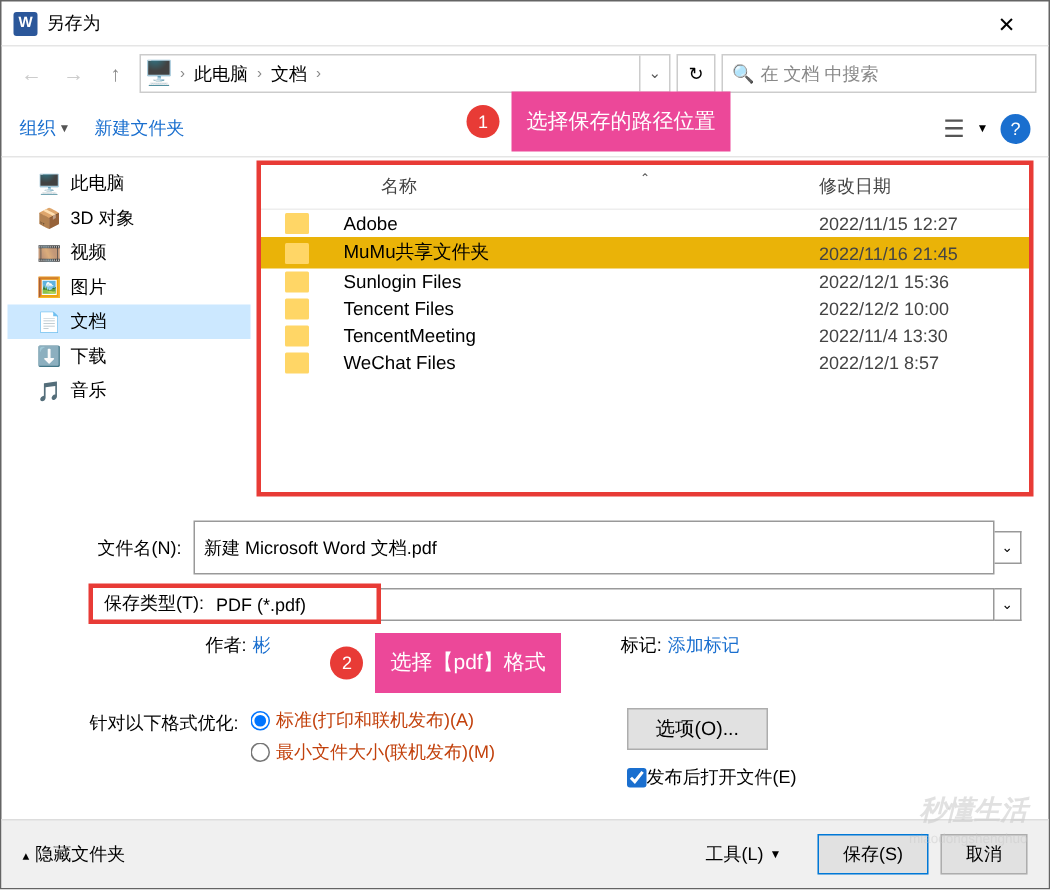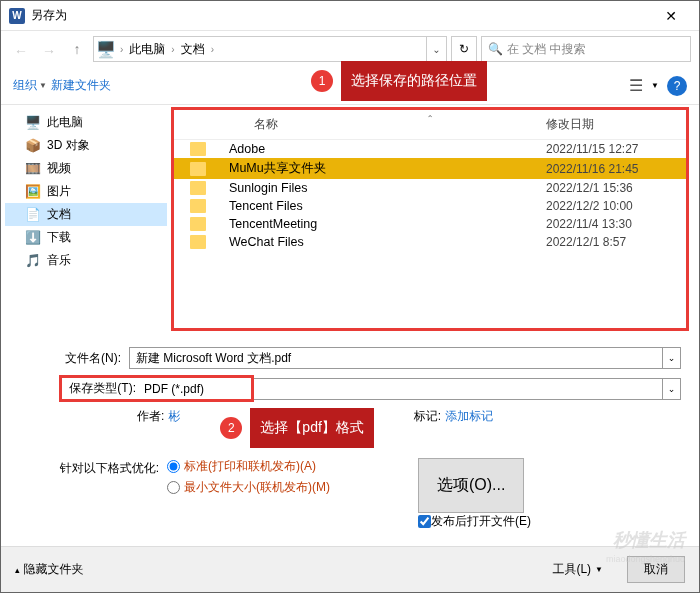--- a/index.html
+++ b/index.html
@@ -13,21 +13,21 @@
 .nav-btn { width: 24px; height: 24px; display: flex; align-items: center; justify-content: center; color: #888; font-size: 14px; }
 .nav-btn.disabled { color: #ccc; }
 .breadcrumb { flex: 1; border: 1px solid #ccc; height: 26px; display: flex; align-items: center; background: #fff; }
 .breadcrumb-icon { width: 24px; display: flex; align-items: center; justify-content: center; }
 .bc-item { font-size: 12px; padding: 0 4px; }
 .bc-sep { color: #888; font-size: 10px; padding: 0 2px; }
 .bc-dd { width: 20px; text-align: center; color: #555; font-size: 10px; border-left: 1px solid #ccc; height: 100%; display: flex; align-items: center; justify-content: center; }
 .refresh-btn { width: 26px; height: 26px; border: 1px solid #ccc; display: flex; align-items: center; justify-content: center; font-size: 12px; }
 .search-box { width: 210px; height: 26px; border: 1px solid #ccc; display: flex; align-items: center; padding: 0 6px; color: #888; font-size: 12px; gap: 4px; }
 .toolbar { height: 38px; display: flex; align-items: center; padding: 0 12px; border-bottom: 1px solid #e5e5e5; position: relative; }
-.toolbar-left { display: flex; gap: 4px; }
+.toolbar-left { display: flex; gap: 16px; }
 .tb-item { font-size: 12px; color: #1a6fcf; display: flex; align-items: center; gap: 2px; }
 .tb-item .dd { font-size: 8px; color: #555; }
 .toolbar-right { margin-left: auto; display: flex; align-items: center; gap: 8px; }
 .view-icons { display: flex; gap: 4px; align-items: center; }
 .view-btn { width: 22px; height: 20px; display: flex; align-items: center; justify-content: center; color: #555; }
 .help-btn { width: 20px; height: 20px; border-radius: 50%; background: #1a6fcf; color: #fff; font-size: 12px; display: flex; align-items: center; justify-content: center; }
 .body-area { display: flex; height: 230px; }
 .sidebar { width: 170px; padding: 6px 4px; overflow: hidden; }
 .side-item { display: flex; align-items: center; gap: 6px; padding: 3px 8px 3px 20px; font-size: 12px; white-space: nowrap; }
 .side-item.selected { background: #cce8ff; }
@@ -38,41 +38,41 @@
 .fl-col-date { width: 140px; }
 .fl-sort { position: absolute; left: 50%; top: 4px; transform: translateX(-50%); font-size: 8px; color: #555; }
 .fl-rows { }
 .fl-row { display: flex; align-items: center; padding: 2px 0 2px 16px; font-size: 12.5px; gap: 15px; }
 .fl-row.hover { background: #eab308; }
 .fl-folder { width: 16px; height: 14px; background: #ffd666; border-radius: 1px; margin-right: 8px; }
 .fl-name { flex: 1; }
 .fl-date { width: 140px; color: #444; font-size: 12px; }
 .annotation { position: absolute; display: flex; align-items: center; gap: 8px; z-index: 10; }
 .ann-num { width: 22px; height: 22px; border-radius: 50%; background: #e83b36; color: #fff; font-size: 12px; display: flex; align-items: center; justify-content: center; }
-.ann-label { background: #b91c1c; color: #fff; padding: 11px 10px; font-size: 14px; }
+.ann-label { background: #ec4899; color: #fff; padding: 11px 10px; font-size: 14px; }
 .form-area { padding: 6px 18px 8px 18px; font-size: 12px; }
 .form-row { display: flex; align-items: center; margin: 6px 0; }
 .form-label { width: 110px; text-align: right; padding-right: 8px; }
-.form-input { flex: 1; height: 22px; border: 1px solid #999; padding: 0 6px; font-size: 12px; background: #fff; }
+.form-input { flex: 1; height: 36px; border: 1px solid #999; padding: 0 6px; font-size: 12px; background: #fff; }
 .dd-arrow { width: 18px; height: 22px; border: 1px solid #999; border-left: none; display: flex; align-items: center; justify-content: center; font-size: 9px; }
 .filetype-row { border: 3px solid #e83b36; padding: 2px 2px; margin-left: 40px; width: 195px; display: flex; align-items: center; }
 .filetype-row .form-label { width: 80px; }
 .filetype-full { display: flex; align-items: center; position: relative; }
 .filetype-input-wrap { flex: 1; display: flex; }
 .meta-row { display: flex; gap: 40px; padding-left: 118px; margin: 6px 0 10px 0; }
 .meta-item { font-size: 12px; display: flex; gap: 4px; }
 .meta-val { color: #1a6fcf; }
 .opt-section { display: flex; align-items: flex-start; padding-left: 10px; gap: 8px; }
 .opt-label { width: 130px; text-align: right; font-size: 12px; padding-top: 2px; }
 .opt-radios { font-size: 12px; }
 .opt-radio { display: flex; align-items: flex-start; gap: 4px; margin-bottom: 4px; }
 .opt-radio input { margin-top: 2px; }
 .opt-radio-label { color: #c2410c; max-width: 150px; }
 .opt-right { margin-left: 80px; }
-.opt-btn { border: 1px solid #adadad; background: #e1e1e1; padding: 16px 18px; font-size: 16px; }
+.opt-btn { border: 1px solid #adadad; background: #e1e1e1; padding: 4px 18px; font-size: 13px; margin-bottom: 10px; }
 .opt-check { display: flex; align-items: center; gap: 0; font-size: 12px; }
 .opt-check input { accent-color: #1a6fcf; }
 .footer { position: absolute; bottom: 0; left: 0; right: 0; height: 46px; border-top: 1px solid #ddd; display: flex; align-items: center; padding: 0 14px; background: #f0f0f0; }
 .footer-left { font-size: 12px; display: flex; align-items: center; gap: 4px; }
 .footer-left .tri { font-size: 9px; }
 .footer-right { margin-left: auto; display: flex; gap: 8px; align-items: center; }
 .footer-btn { border: 1px solid #adadad; background: #e1e1e1; padding: 4px 16px; font-size: 12px; display: flex; align-items: center; gap: 4px; }
 .footer-btn.primary { background: #e1e1e1; border-color: #0078d7; }
 .footer-btn .dd { font-size: 8px; }
 .watermark { position: absolute; right: 14px; bottom: 40px; color: rgba(200,200,200,0.55); font-size: 18px; font-style: italic; font-weight: bold; pointer-events: none; }
@@ -258,19 +258,20 @@
   <div class="footer">
     <div class="footer-left">
         <span class="tri">▴</span>
         <span>隐藏文件夹</span>
       </div>
     <div class="footer-right">
       <div class="footer-btn" style="border:none;background:none">
           <span>工具(L)</span>
           <span class="dd">▼</span>
         </div>
+      <button class="footer-btn primary">保存(S)</button>
       <button class="footer-btn">取消</button>
     </div>
   </div>
 
   <div class="watermark">秒懂生活</div>
   <div class="watermark-sub">miaodongshenghuo</div>
 </div>
 
 </body></html>

